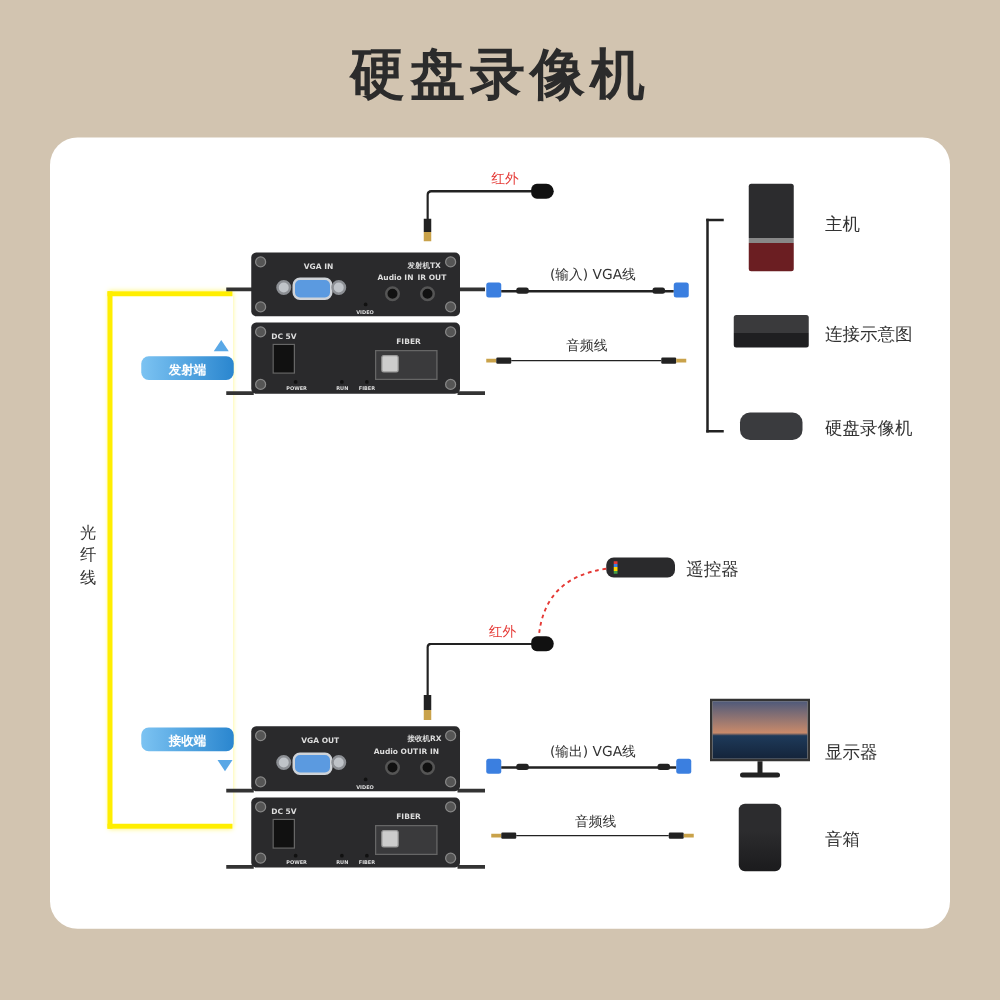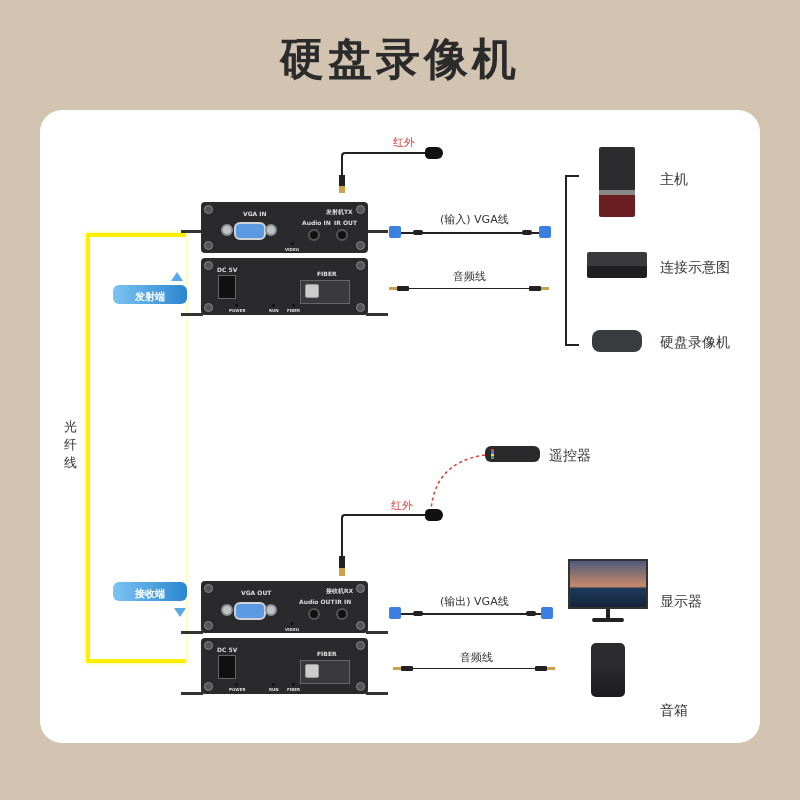--- a/index.html
+++ b/index.html
@@ -182,13 +182,13 @@
 <div class="abs cable" style="left:413px;top:668px;width:122px;height:1px;"></div>
 <div class="abs plugbody" style="left:535px;top:666px;"></div>
 <div class="abs plug" style="left:547px;top:667px;"></div>
 
 <div class="abs" style="left:568px;top:559px;width:80px;height:50px;background:linear-gradient(#4f5a7a,#c98a6a 55%,#1e3a5a 60%,#14243a);border:2px solid #333;box-sizing:border-box;"></div>
 <div class="abs" style="left:606px;top:609px;width:4px;height:10px;background:#222;"></div>
 <div class="abs" style="left:592px;top:618px;width:32px;height:4px;background:#222;border-radius:2px;"></div>
 <div class="abs lbl-dev" style="left:660px;top:593px;">显示器</div>
 
 <div class="abs" style="left:591px;top:643px;width:34px;height:54px;background:linear-gradient(#2c2c2e 40%,#1b1b1d);border-radius:5px;"></div>
-<div class="abs lbl-dev" style="left:660px;top:663px;margin-top:39px;">音箱</div>
+<div class="abs lbl-dev" style="left:660px;top:663px;">音箱</div>
 
 </body></html>

